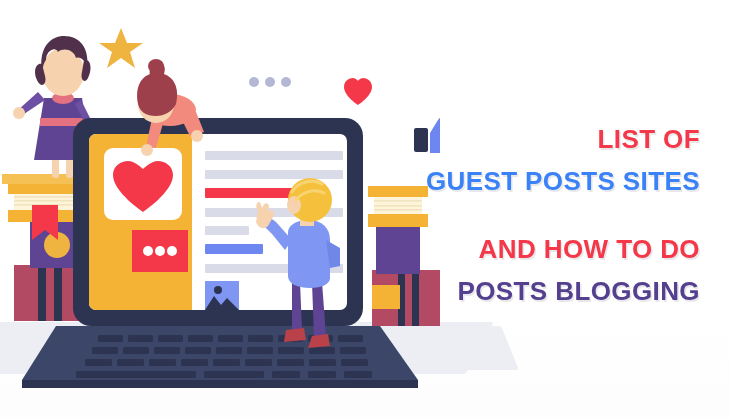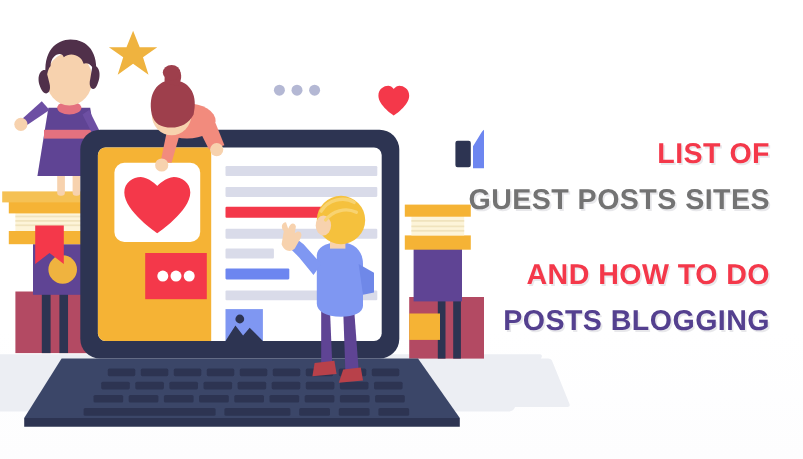--- a/index.html
+++ b/index.html
@@ -47,21 +47,21 @@
   }
   .hl-line{
     font-weight:bold;
     letter-spacing:0.4px;
     line-height:1.0;
     margin:0 0 16px 0;
     white-space:nowrap;
     text-shadow:1.5px 2px 0 rgba(180,180,190,0.30);
   }
   .hl-1{font-size:26px;color:#f4384a;}
-  .hl-2{font-size:26px;color:#737373;}
+  .hl-2{font-size:26px;color:#3b82f6;}
   .hl-3{font-size:26px;color:#f4384a;margin-top:42px;}
   .hl-4{font-size:26px;color:#54408f;margin-bottom:0;}
 </style>
 </head>
 <body>
 
 <div id="stage">
 
   <div class="bg-wash"></div>
   <div class="floor-shadow"></div>

